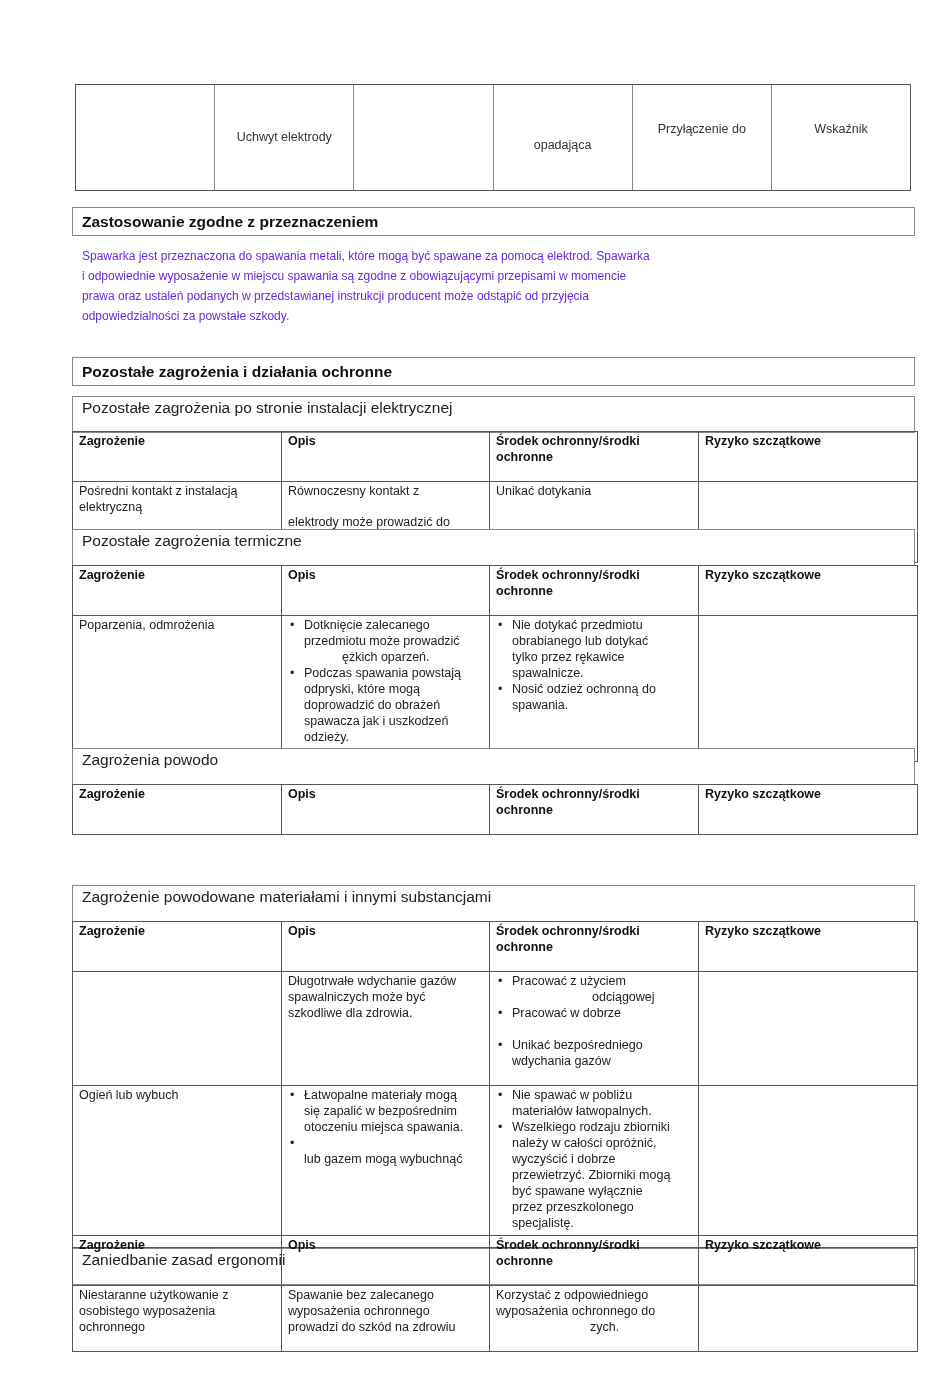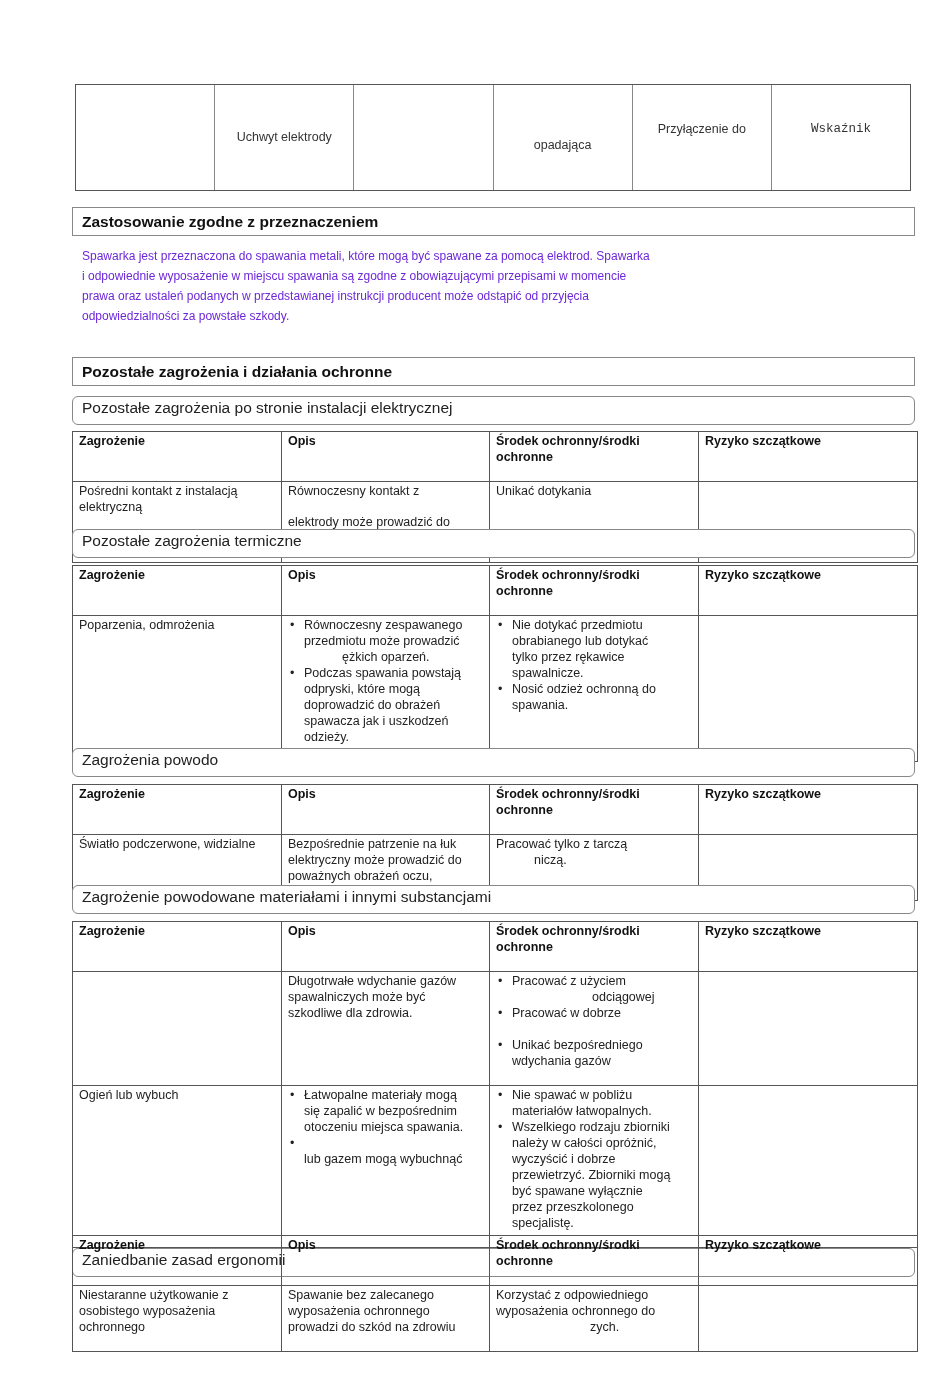--- a/index.html
+++ b/index.html
@@ -2,31 +2,31 @@
 <html><head>
 <meta charset="utf-8">
 <style>
   * { box-sizing: border-box; margin: 0; padding: 0; }
   html, body { width: 950px; height: 1381px; background: #ffffff; }
   body { position: relative; font-family: "Liberation Sans", sans-serif; color: #222; overflow: hidden; }
 
   
   .top-table { position: absolute; left: 75px; top: 84px; width: 836px; height: 107px; border: 1.5px solid #555; display: flex; }
   .top-cell { flex: 1; border-right: 1px solid #888; font-size: 12.5px; color: #333; position: relative; }
-  .top-cell:last-child { border-right: none; font-family: Liberation Mono, monospace; }
+  .top-cell:last-child { border-right: none; }
   .top-cell span { position: absolute; left: 0; right: 0; text-align: center; }
   .tc1 span { top: 45px; }
   .tc3 span { top: 53px; }
   .tc4 span { top: 37px; }
   .tc5 span { top: 37px; }
 
   
   .sect-h { position: absolute; left: 72px; width: 843px; border: 1.5px solid #888; background: #fff; }
   .sect-h.bold { height: 29px; font-weight: bold; font-size: 15.5px; padding: 5px 0 0 9px; color: #111; }
-  .sect-h.sub { height: 29px; font-size: 15.5px; padding: 2px 0 0 9px; color: #222; border-radius: 6px; }
+  .sect-h.sub { height: 37px; font-size: 15.5px; padding: 2px 0 0 9px; color: #222; }
 
   .para { position: absolute; left: 82px; top: 246px; width: 830px; font-size: 12px; line-height: 20px; color: #6d28d9; }
   .para div { white-space: nowrap; }
 
   
   .rt { position: absolute; left: 72px; width: 845px; border-collapse: collapse; table-layout: fixed; font-size: 12.5px; line-height: 16px; color: #222; }
   .rt td, .rt th { border: 1px solid #555; vertical-align: top; padding: 1px 6px 16px 6px; text-align: left; }
   .rt th { font-weight: bold; height: 33px; color: #111; }
   .rt col.c1 { width: 209px; }
   .rt col.c2 { width: 208px; }
@@ -114,21 +114,21 @@
     <th>Zagrożenie</th>
     <th>Opis</th>
     <th>Środek ochronny/środki ochronne</th>
     <th>Ryzyko szczątkowe</th>
   </tr>
   <tr style="height:130px;">
     <td>Poparzenia, odmrożenia</td>
     <td>
       <ul>
         <li>
-          <div>Równoczesny zespawanego</div>
+          <div>Dotknięcie zalecanego</div>
           <div>przedmiotu może prowadzić</div>
           <div class="indent">ężkich oparzeń.</div>
         </li>
         <li>
           <div>Podczas spawania powstają</div>
           <div>odpryski, które mogą</div>
           <div>doprowadzić do obrażeń</div>
           <div>spawacza jak i uszkodzeń</div>
           <div>odzieży.</div>
         </li>
@@ -160,33 +160,20 @@
       <col class="c2">
       <col class="c3">
       <col class="c4">
     </colgroup>
   <tbody>
       <tr>
     <th>Zagrożenie</th>
     <th>Opis</th>
     <th>Środek ochronny/środki ochronne</th>
     <th>Ryzyko szczątkowe</th>
-  </tr>
-  <tr style="height:48px;">
-    <td>Światło podczerwone, widzialne</td>
-    <td>
-      <div>Bezpośrednie patrzenie na łuk</div>
-      <div>elektryczny może prowadzić do</div>
-      <div>poważnych obrażeń oczu,</div>
-    </td>
-    <td>
-      <div>Pracować tylko z tarczą</div>
-      <div class="indent">niczą.</div>
-    </td>
-    <td></td>
   </tr>
 </tbody>
   </table>
 
 <div class="sect-h sub" style="top:885px;">Zagrożenie powodowane materiałami i innymi substancjami</div>
 <table class="rt" style="top:921px;">
   <colgroup>
       <col class="c1">
       <col class="c2">
       <col class="c3">

